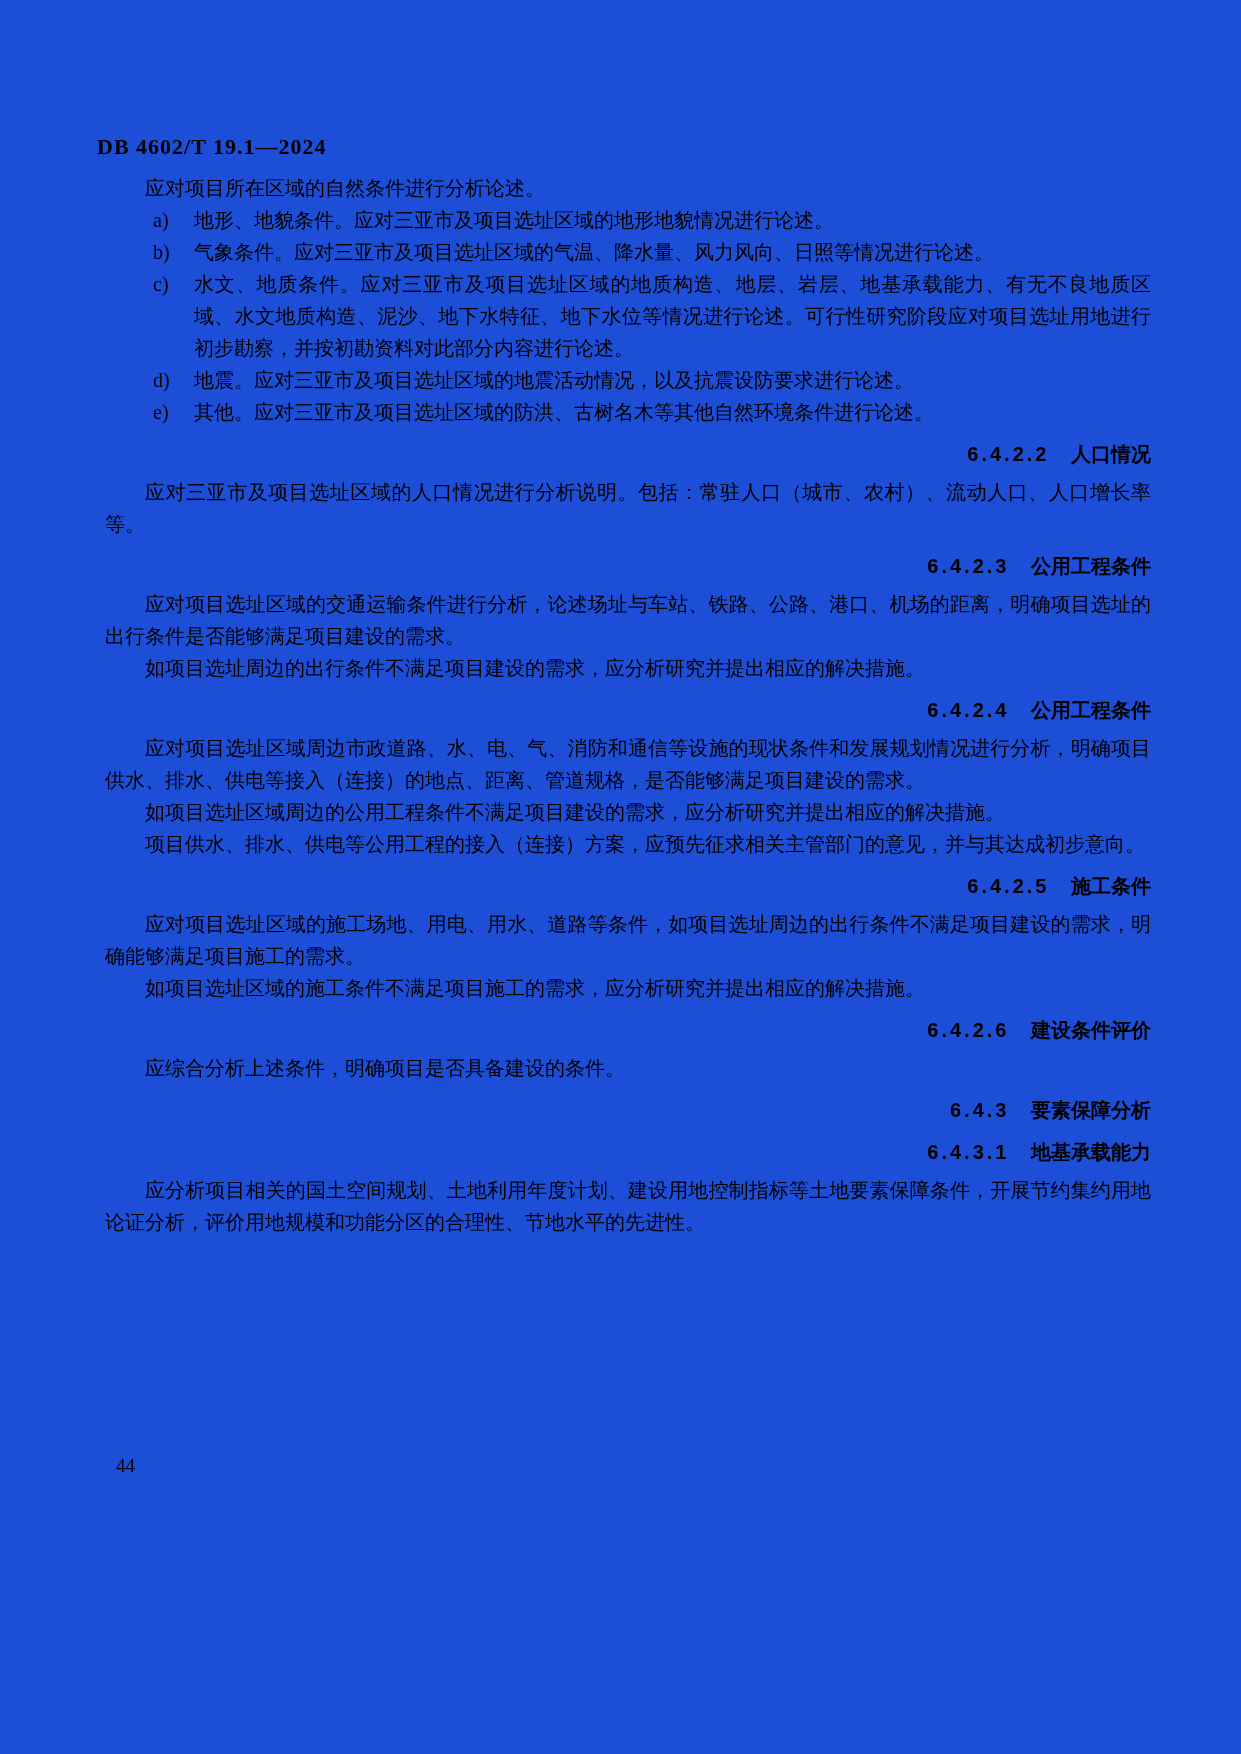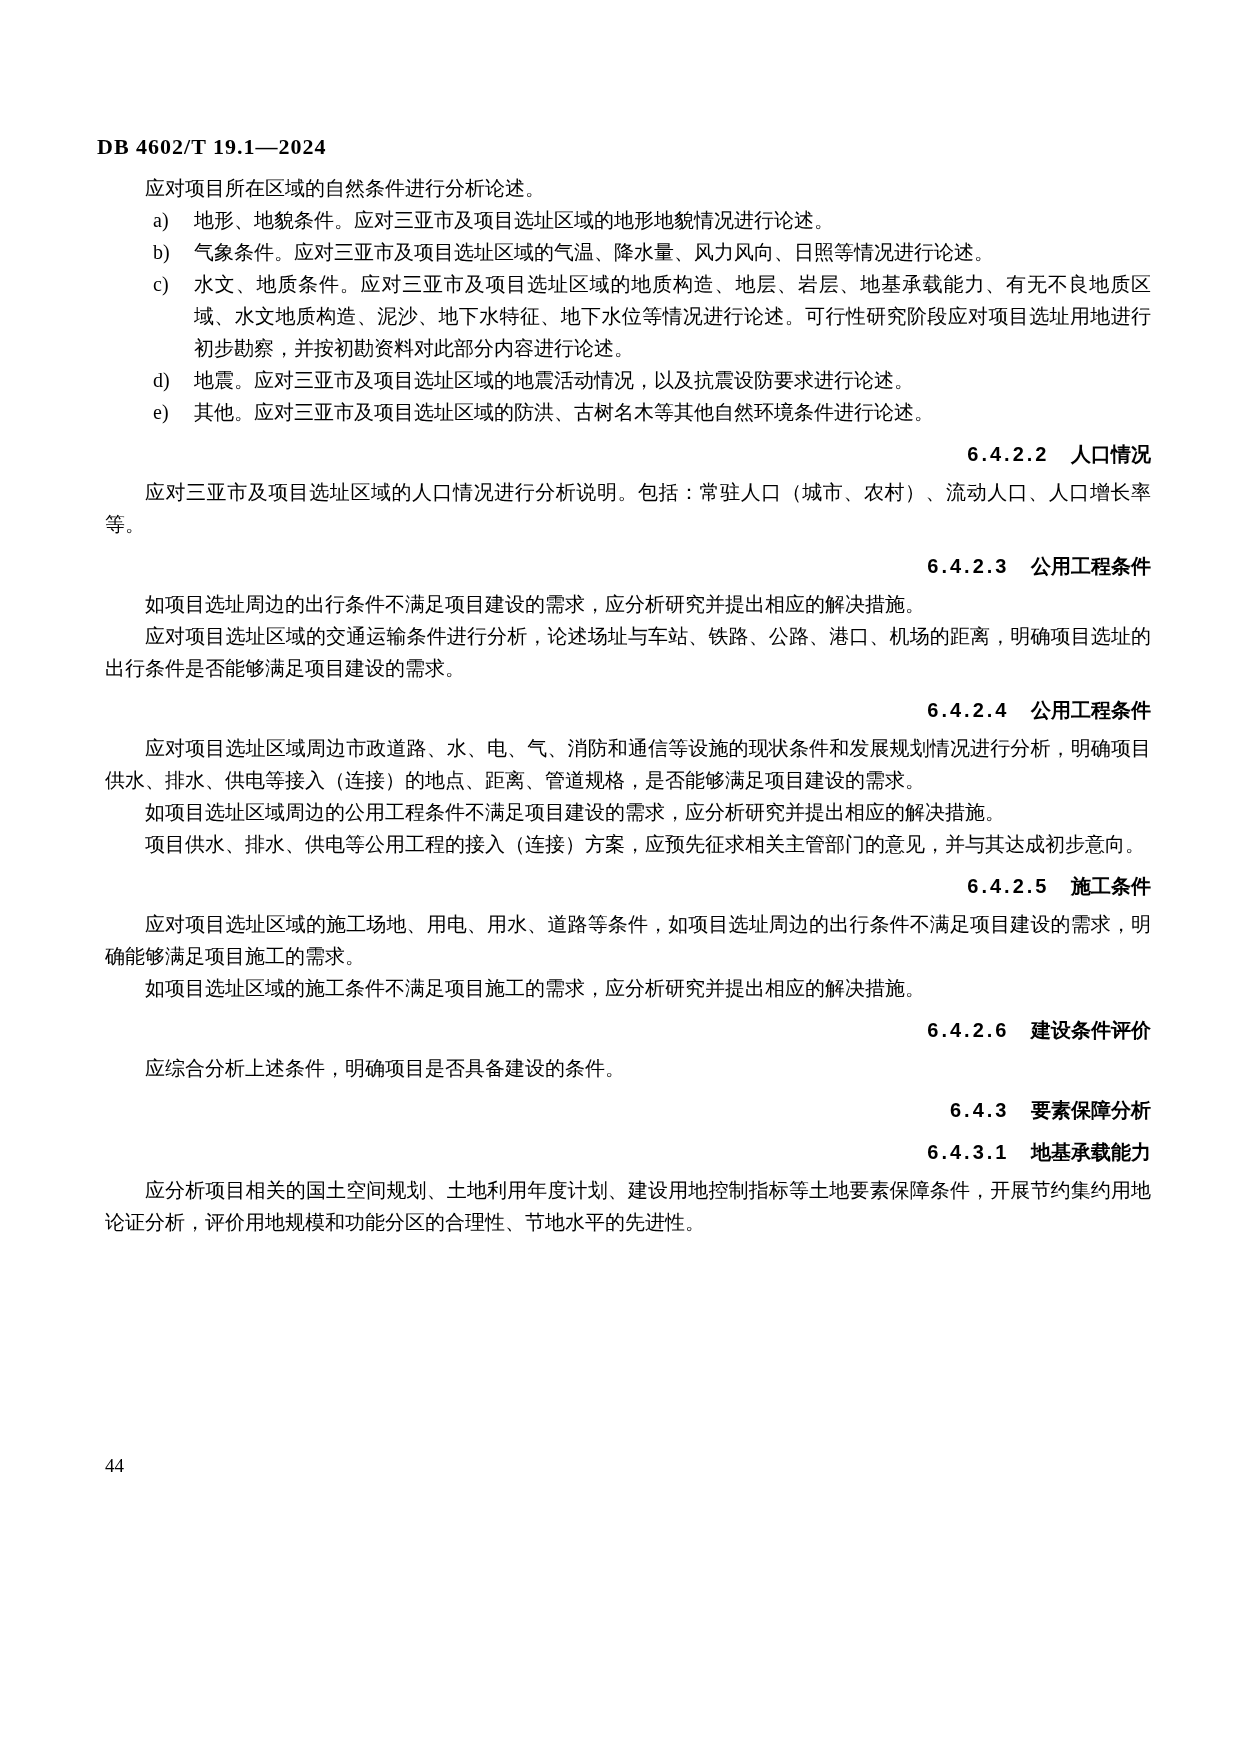--- a/index.html
+++ b/index.html
@@ -2,21 +2,21 @@
 <html><head>
 <meta charset="utf-8">
 <style>
   * { margin: 0; padding: 0; box-sizing: border-box; }
   html, body { background: #e8e8e8; }
   .page {
     position: relative;
     width: 1241px;
     height: 1754px;
     margin: 0 auto;
-    background: #ffffff;
+    background: #1d4ed8;
     color: #000000;
     font-family: "Liberation Serif", "DejaVu Serif", serif;
     overflow: hidden;
   }
   .doc-header {
     position: absolute;
     top: 134px;
     left: 97px;
     font-size: 22px;
     font-weight: bold;
@@ -56,21 +56,21 @@
     margin: 10px 0 6px 0;
     text-align: right;
     text-indent: 0;
   }
   .h-num {
     letter-spacing: 3px;
     margin-right: 16px;
   }
   .doc-footer {
     position: absolute;
-    left: 105px;
+    left: 116px;
     top: 1455px;
     font-size: 19px;
     font-family: "Liberation Serif", "DejaVu Serif", serif;
   }
 </style>
 </head>
 <body>
 
 <div class="page">
 
@@ -106,22 +106,22 @@
     <h3 class="heading">
       <span class="h-num">6.4.2.2</span>
       <span class="h-title">人口情况</span>
     </h3>
     <p class="para">应对三亚市及项目选址区域的人口情况进行分析说明。包括：常驻人口（城市、农村）、流动人口、人口增长率等。</p>
 
     <h3 class="heading">
       <span class="h-num">6.4.2.3</span>
       <span class="h-title">公用工程条件</span>
     </h3>
+    <p class="para">应对项目选址区域的交通运输条件进行分析，论述场址与车站、铁路、公路、港口、机场的距离，明确项目选址的出行条件是否能够满足项目建设的需求。</p>
     <p class="para">如项目选址周边的出行条件不满足项目建设的需求，应分析研究并提出相应的解决措施。</p>
-    <p class="para">应对项目选址区域的交通运输条件进行分析，论述场址与车站、铁路、公路、港口、机场的距离，明确项目选址的出行条件是否能够满足项目建设的需求。</p>
 
     <h3 class="heading">
       <span class="h-num">6.4.2.4</span>
       <span class="h-title">公用工程条件</span>
     </h3>
     <p class="para">应对项目选址区域周边市政道路、水、电、气、消防和通信等设施的现状条件和发展规划情况进行分析，明确项目供水、排水、供电等接入（连接）的地点、距离、管道规格，是否能够满足项目建设的需求。</p>
     <p class="para">如项目选址区域周边的公用工程条件不满足项目建设的需求，应分析研究并提出相应的解决措施。</p>
     <p class="para">项目供水、排水、供电等公用工程的接入（连接）方案，应预先征求相关主管部门的意见，并与其达成初步意向。</p>
 
     <h3 class="heading">

